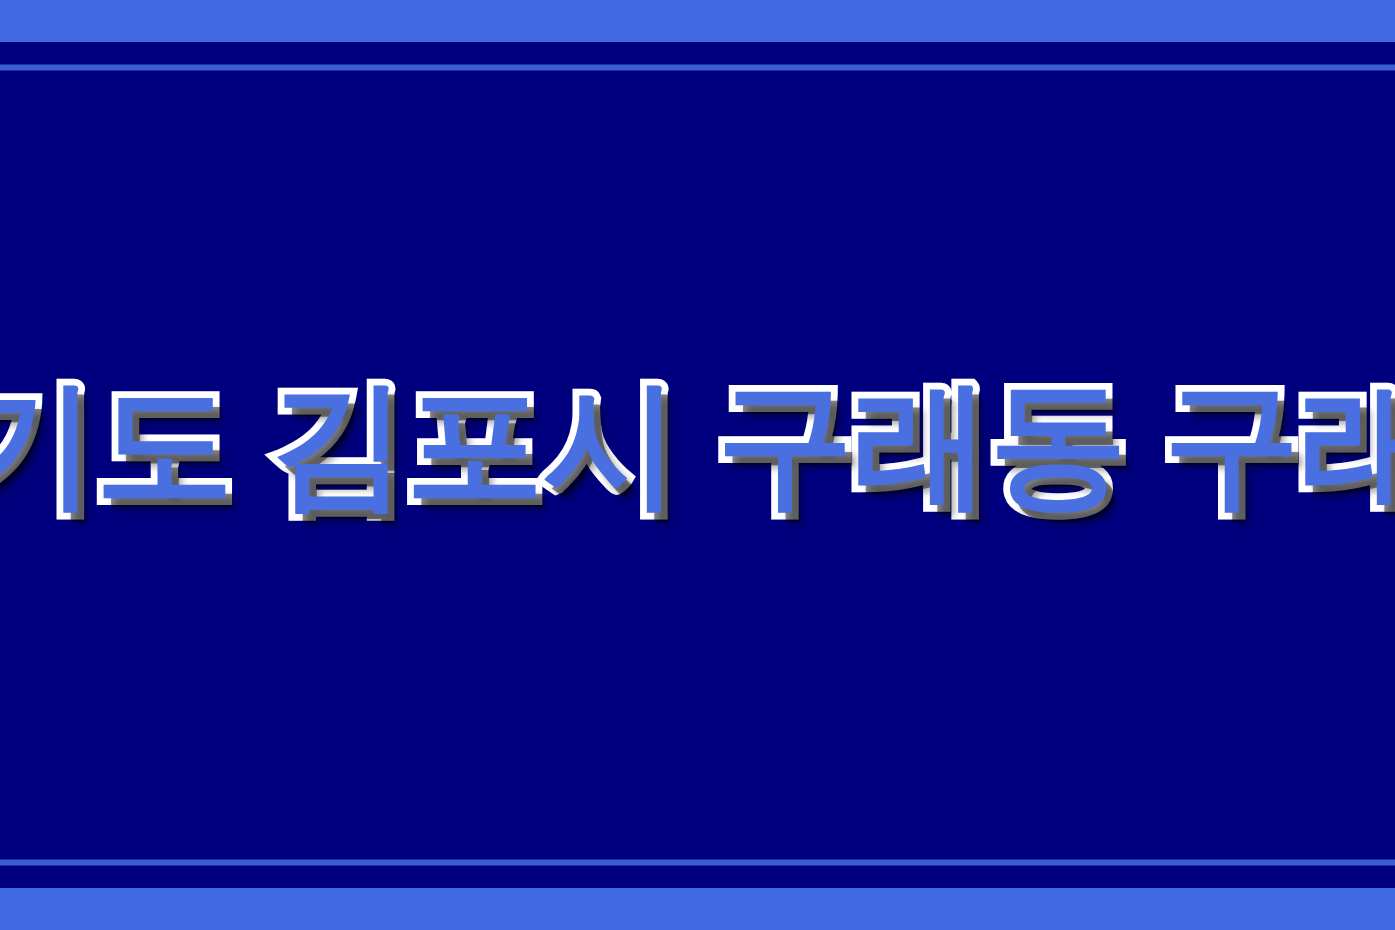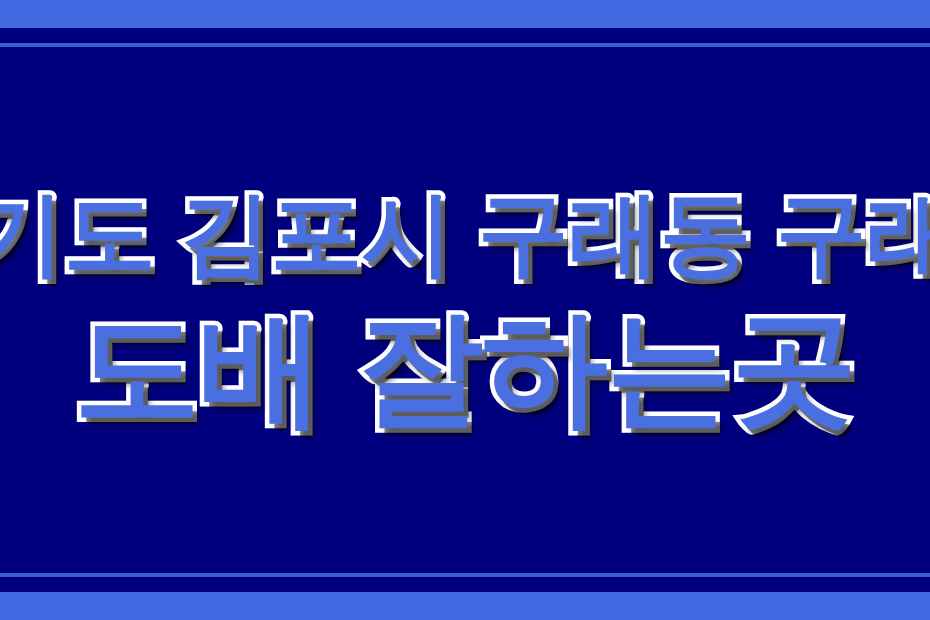--- a/index.html
+++ b/index.html
@@ -96,16 +96,15 @@
   <div class="bg-main"></div>
 
   <div class="band band-top"></div>
   <div class="rule rule-top"></div>
 
   <div class="rule rule-bottom"></div>
   <div class="band band-bottom"></div>
 
   <div class="headline-wrap">
     <div class="line line-1">경기도 김포시 구래동 구래리</div>
-    <div class="line line-2">도배 잘하는곳</div>
   </div>
 
 </div>
 
 </body></html>

